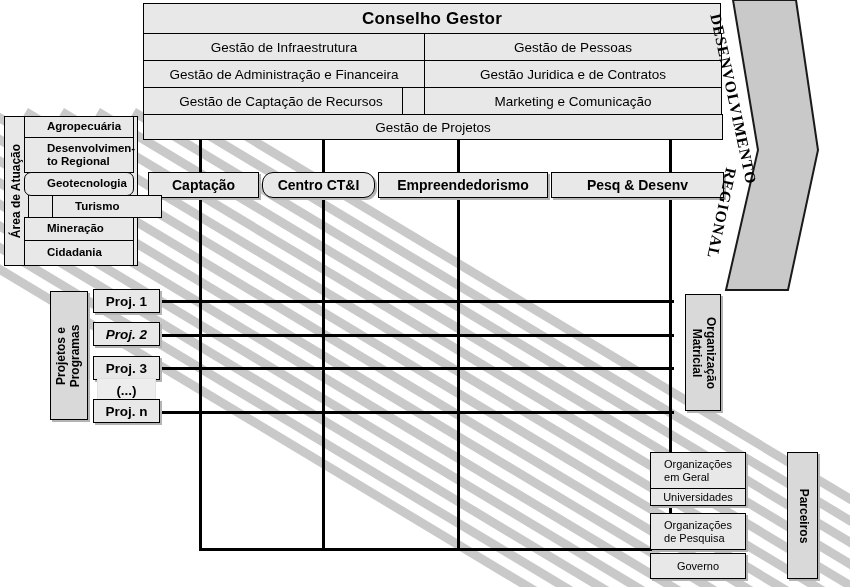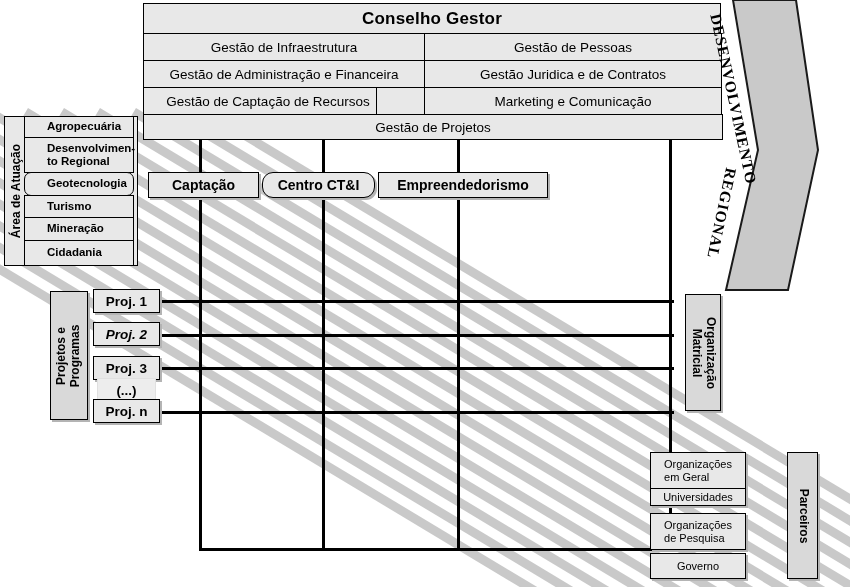--- a/index.html
+++ b/index.html
@@ -107,39 +107,40 @@
       <div class="hline" style="left: 669px; top: 531px; width: 20px;"></div>
       <div class="vline" style="left: 669px; top: 411px; height: 140px;"></div>
     </div>
 
   <div id="council">
     <div id="council-title">Conselho Gestor</div>
     <div class="council-cell" style="left:-1px;top:29px;width:282px;height:28px;">Gestão de Infraestrutura</div>
     <div class="council-cell" style="left:280px;top:29px;width:298px;height:28px;">Gestão de Pessoas</div>
     <div class="council-cell" style="left:-1px;top:56px;width:282px;height:28px;">Gestão de Administração e Financeira</div>
     <div class="council-cell" style="left:280px;top:56px;width:298px;height:28px;">Gestão Juridica  e de Contratos</div>
-    <div class="council-cell" style="left:-1px;top:83px;width:234px;height:28px;padding-left:16px;">Gestão de Captação de Recursos</div>
+    <div class="council-cell" style="left:-1px;top:83px;width:260px;height:28px;padding-left:16px;">Gestão de Captação de Recursos</div>
     <div class="council-cell" style="left:280px;top:83px;width:298px;height:28px;">Marketing e Comunicação</div>
     <div class="council-cell" style="left:-1px;top:110px;width:580px;height:26px;">Gestão de Projetos</div>
   </div>
 
   <div class="pillar" style="left:148px;width:111px;">Captação</div>
   <div class="pillar" style="left:262px;width:113px;border-radius:11px;">Centro CT&amp;I</div>
   <div class="pillar" style="left:378px;width:170px;">Empreendedorismo</div>
+  <div class="pillar" style="left:551px;width:173px;">Pesq &amp; Desenv</div>
 
   <div id="area-wrap">
     <div class="vlabel rot-ccw" style="left:-1px;top:-1px;width:25px;height:150px;box-shadow:none;background:#e8e8e8;">
       <span>Área de Atuação</span>
     </div>
   </div>
   <div class="area-item" style="top:116px;height:22px;">Agropecuária</div>
   <div class="area-item" style="top:137px;height:36px;white-space:pre-line;">Desenvolvimen-
 to Regional</div>
   <div class="area-item" style="top:172px;height:24px;border-radius:7px;">Geotecnologia</div>
-  <div class="area-item" style="top:195px;height:23px;">Turismo</div>
+  <div class="area-item" style="top:195px;height:23px;margin-left:28px;">Turismo</div>
   <div class="area-item" style="top:217px;height:24px;">Mineração</div>
   <div class="area-item" style="top:240px;height:26px;">Cidadania</div>
 
   <div class="vlabel rot-ccw" style="left:50px;top:291px;width:38px;height:129px;">
     <span style="white-space:pre-line;">Projetos e
 Programas</span>
   </div>
   <div class="proj" style="top:289px;">Proj. 1</div>
   <div class="proj" style="top:322px;font-style:italic;">Proj. 2</div>
   <div class="proj" style="top:356px;">Proj. 3</div>

